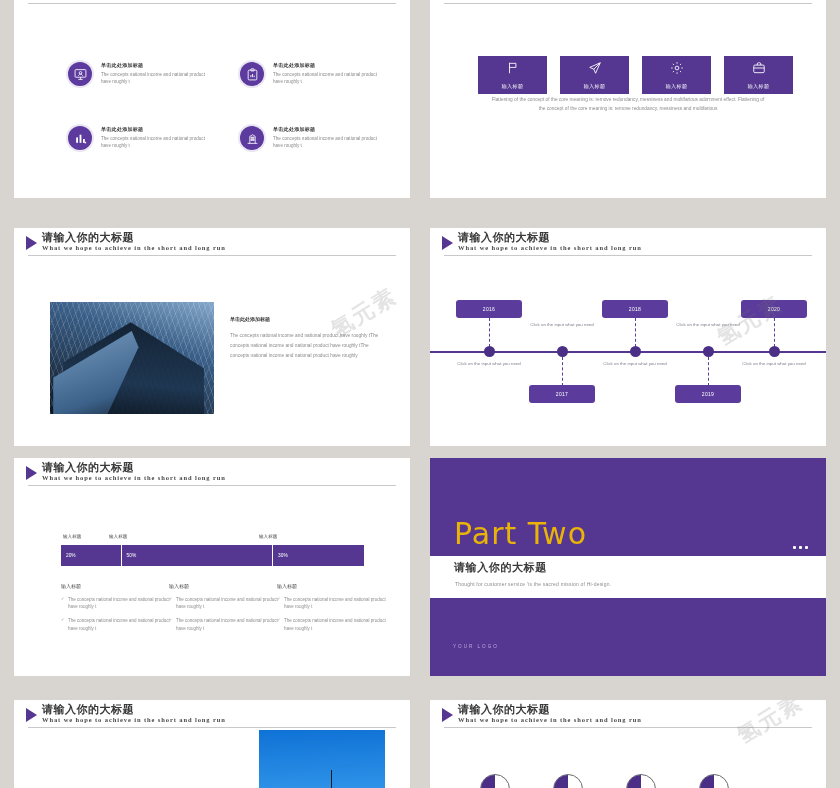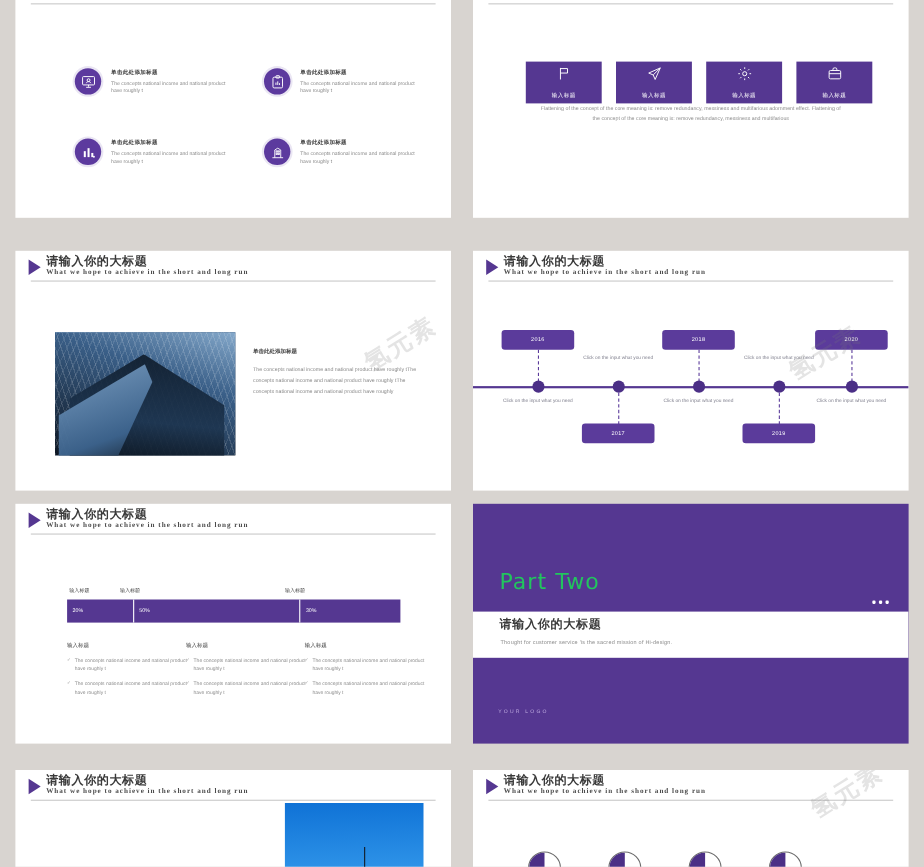--- a/index.html
+++ b/index.html
@@ -127,21 +127,21 @@
   .col li{
     list-style:none;font-size:4.5px;line-height:1.6;color:#8d8d8d;
     margin-bottom:7px;position:relative;padding-left:7px;
   }
   .col li:before{content:"\2713";position:absolute;left:0;top:0;color:#8d8d8d;font-size:4px;}
   .col ul{margin:0;padding:0;}
 
   
   .p2band{position:absolute;left:0;background:#ffffff;}
   .p2big{
-    position:absolute;font-size:20px;color:#22c55e;font-weight:400;letter-spacing:1px;
+    position:absolute;font-size:30px;color:#eab308;font-weight:400;letter-spacing:1px;
     font-family:"DejaVu Sans",sans-serif;
   }
   .p2dots{position:absolute;display:flex;gap:3px;}
   .p2dots i{width:3px;height:3px;background:#fff;display:block;border-radius:1px;}
   .p2cn{position:absolute;font-size:11px;font-weight:700;color:#3a3a3a;letter-spacing:.6px;}
   .p2en{position:absolute;font-size:5px;color:#8d8d8d;letter-spacing:.2px;}
   .p2logo{position:absolute;font-size:4.6px;color:#bda9e0;letter-spacing:2px;}
 
   
   .sky{

